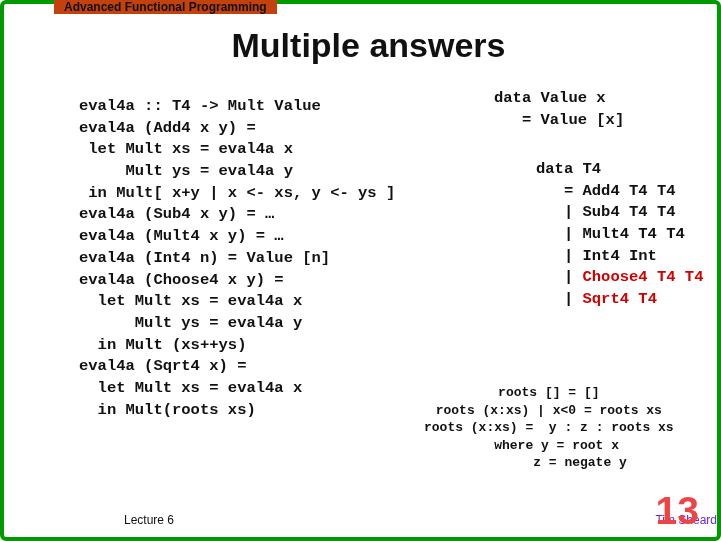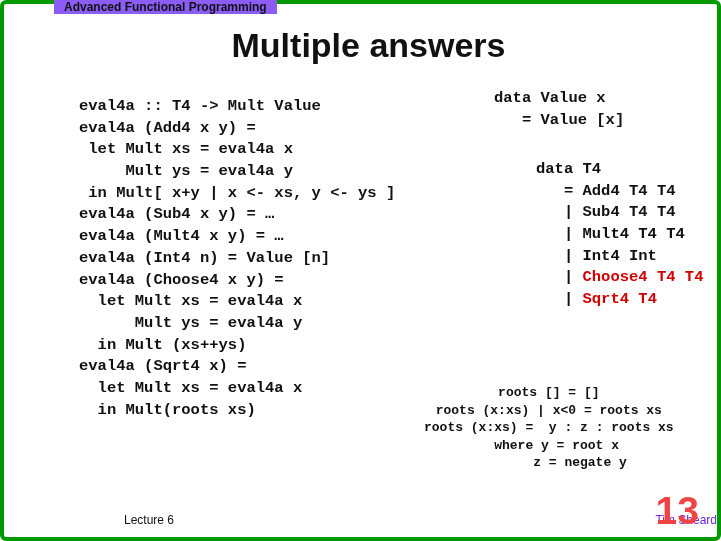--- a/index.html
+++ b/index.html
@@ -12,21 +12,21 @@
   }
   .slide {
     position: relative;
     width: 721px; height: 541px;
     border: 4px solid #009900;
     border-radius: 6px;
   }
   .header-tab {
     position: absolute;
     top: -4px; left: 50px;
-    background: #8b5cf6;
+    background: #c2410c;
     padding: 0 10px;
     font-size: 12px;
     font-weight: bold;
     font-family: Verdana, Arial, sans-serif;
     color: #111;
   }
   .title {
     position: absolute;
     top: 22px; left: 0; right: 0;
     text-align: center;

